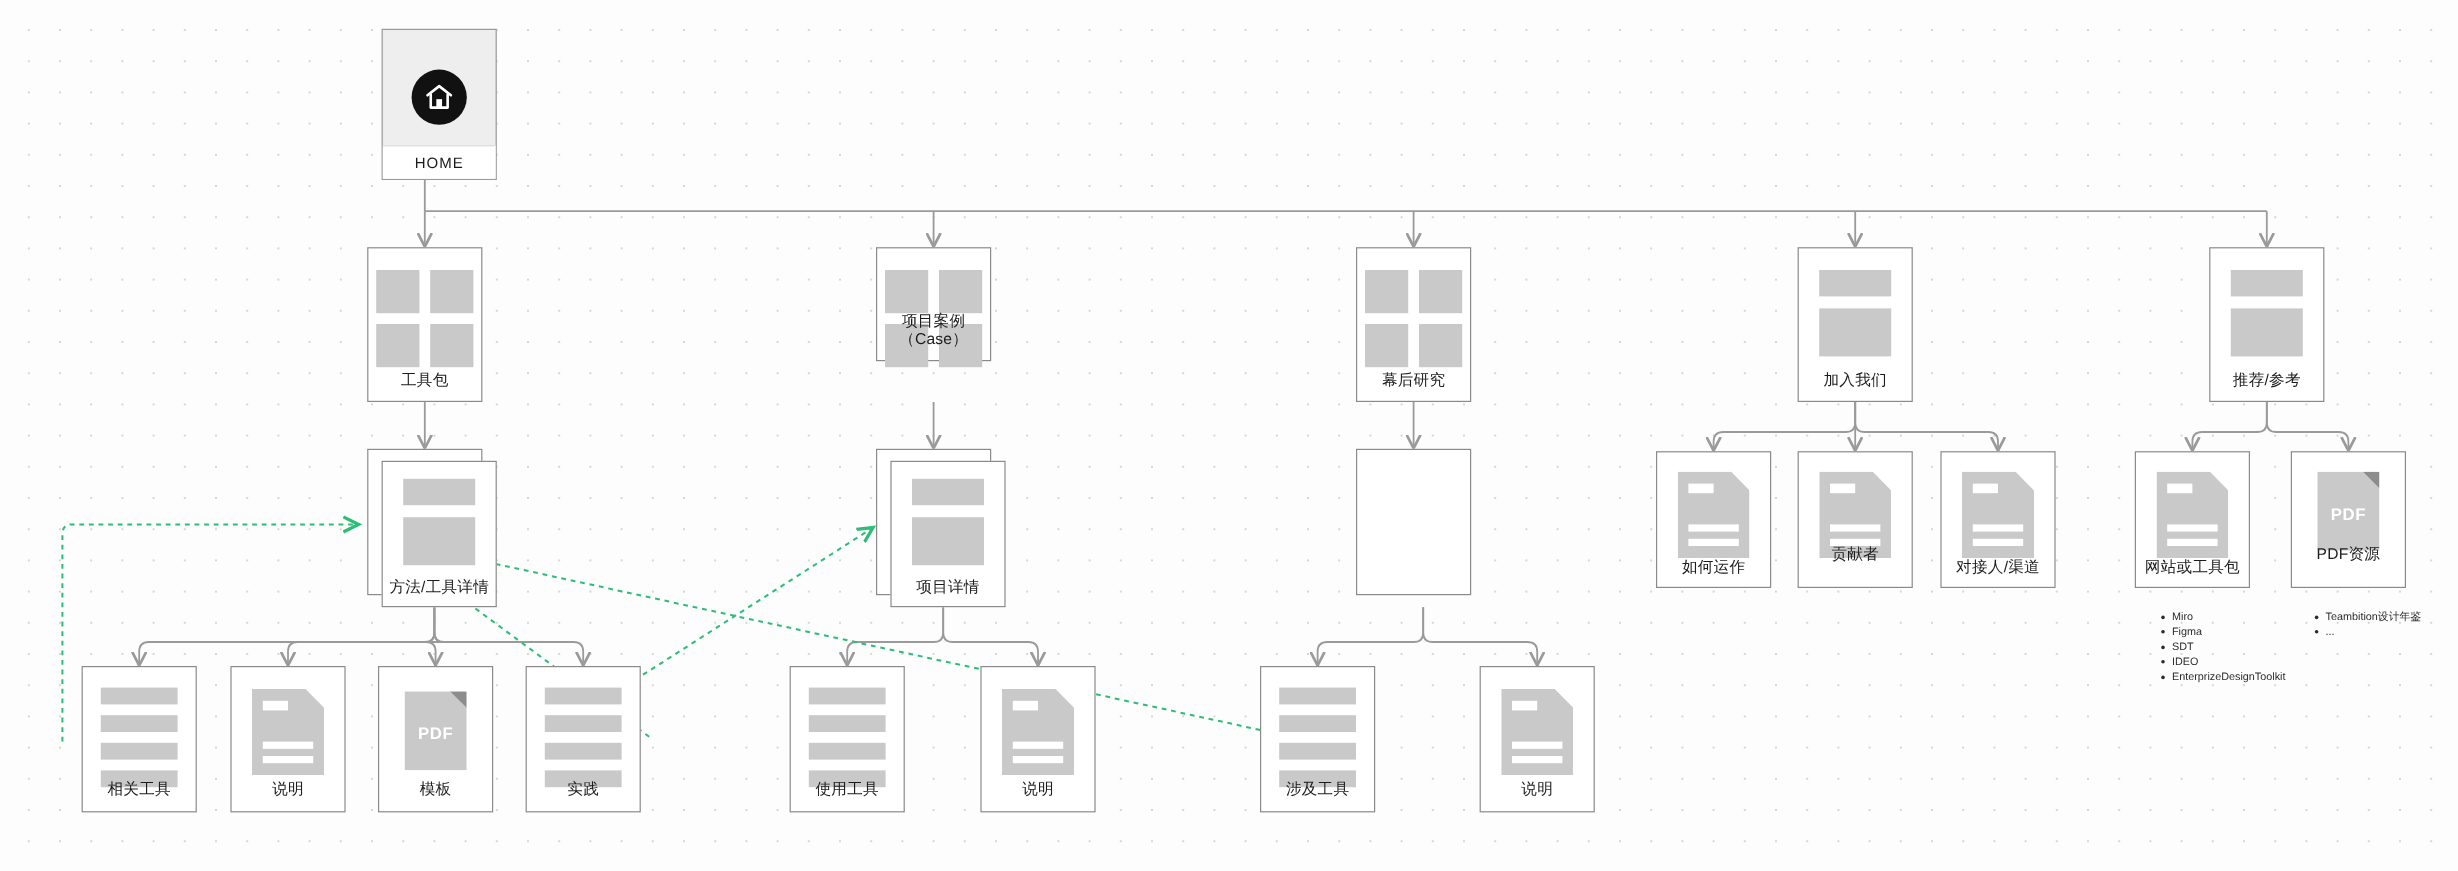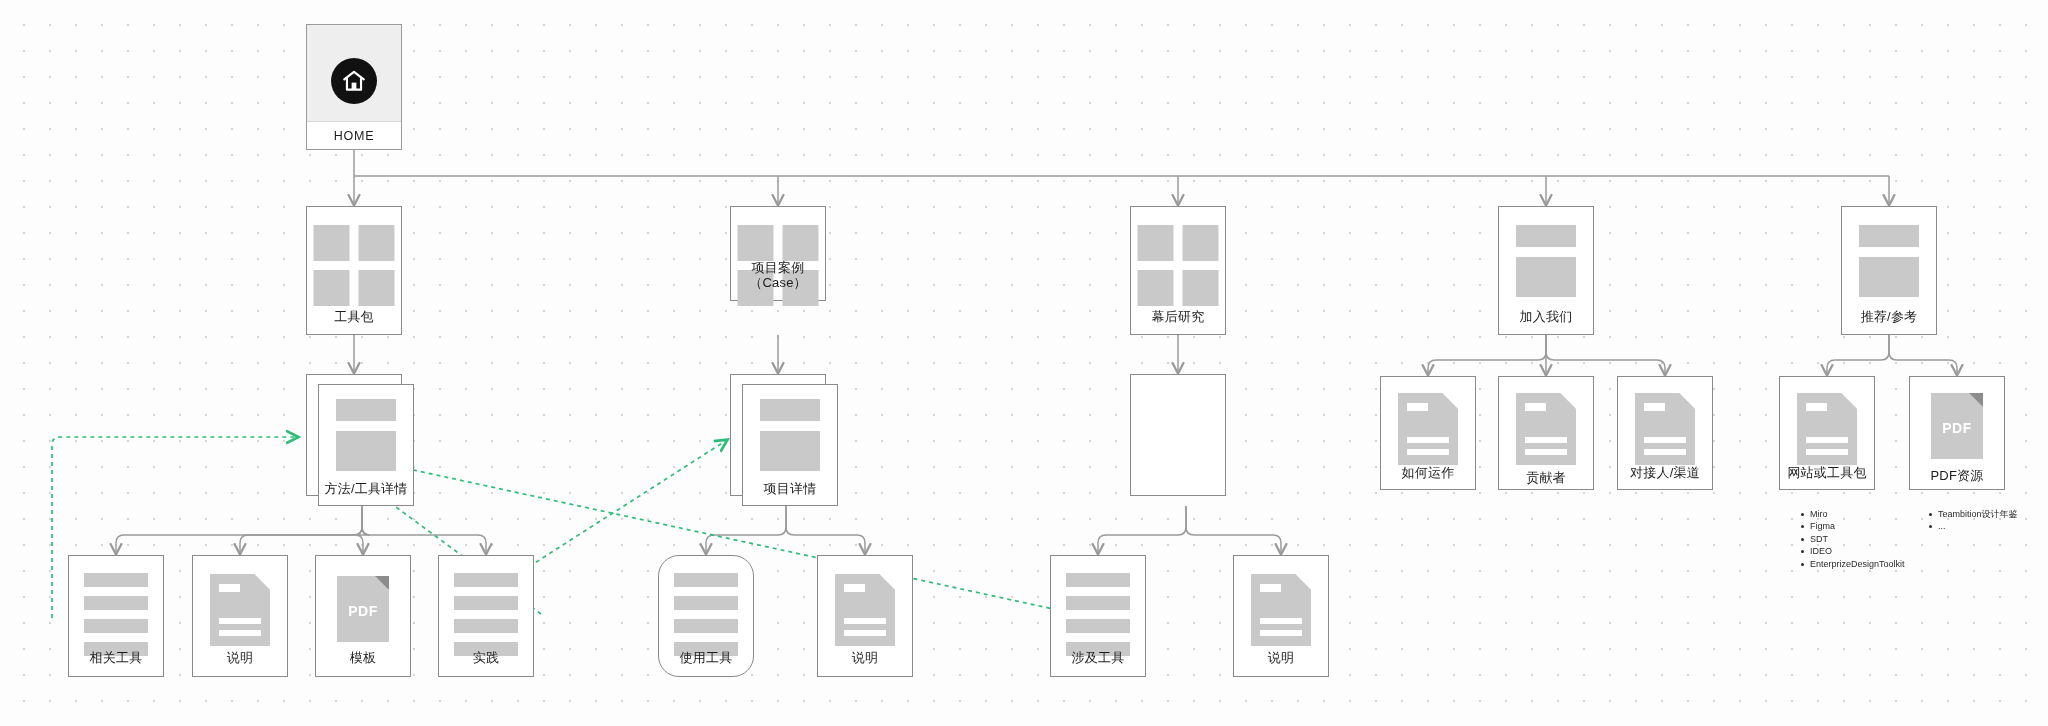--- a/index.html
+++ b/index.html
@@ -22,21 +22,21 @@
   .node{position:absolute;box-sizing:border-box;background:#ffffff;border:1.6px solid #8a8a8a;}
   .node .cap{
     position:absolute;left:0;right:0;bottom:0;
     text-align:center;
     color:#1c1c1c;
     font-size:13px;
     line-height:15px;
     letter-spacing:.2px;
   }
   
-  .home{background:#eeeeee;border-color:#9a9a9a;}
+  .home{background:#eeeeee;border-color:#9a9a9a;margin-left:12px;}
   .home .capbar{
     position:absolute;left:0;right:0;bottom:0;height:27px;background:#ffffff;
     border-top:1px solid #d8d8d8;
     display:flex;align-items:center;justify-content:center;
   }
   .home .capbar span{font-size:12.5px;color:#1b1b1b;letter-spacing:.8px;}
   .homecircle{
     position:absolute;left:50%;top:33px;transform:translateX(-50%);
     width:46px;height:46px;border-radius:50%;background:#111111;
     display:flex;align-items:center;justify-content:center;
@@ -240,21 +240,21 @@
   </div>
   <div class="cap" style="bottom:9px;">如何运作</div>
 </div>
 <div class="node" style="left:1498px;top:376px;width:96px;height:114px;">
   <div class="docg">
     <div class="sheet"></div>
       <div class="l l1"></div>
       <div class="l l2"></div>
       <div class="l l3"></div>
   </div>
-  <div class="cap" style="bottom:4px;">贡献者</div>
+  <div class="cap" style="bottom:19px;font-family:Liberation Mono, monospace;">贡献者</div>
 </div>
 <div class="node" style="left:1617px;top:376px;width:96px;height:114px;">
   <div class="docg">
     <div class="sheet"></div>
       <div class="l l1"></div>
       <div class="l l2"></div>
       <div class="l l3"></div>
   </div>
   <div class="cap" style="bottom:9px;">对接人/渠道</div>
 </div>
@@ -267,21 +267,21 @@
       <div class="l l3"></div>
   </div>
   <div class="cap" style="bottom:9px;">网站或工具包</div>
 </div>
 <div class="node" style="left:1909px;top:376px;width:96px;height:114px;">
   <div class="pdfg">
     <div class="sheet"></div>
       <div class="fold"></div>
     <div class="txt">PDF</div>
   </div>
-  <div class="cap" style="bottom:6px;">PDF资源</div>
+  <div class="cap" style="bottom:20px;">PDF资源</div>
 </div>
 
 <div class="bullets" style="left:1797px;top:508px;">
   <ul>
     <li>Miro</li>
     <li>Figma</li>
     <li>SDT</li>
     <li>IDEO</li>
     <li>EnterprizeDesignToolkit</li>
   </ul>
@@ -322,21 +322,21 @@
 <div class="node" style="left:438px;top:555px;width:96px;height:122px;text-decoration:underline;">
   <div class="bars4">
       <i></i>
       <i></i>
       <i></i>
       <i></i>
     </div>
   <div class="cap" style="bottom:11px;">实践</div>
 </div>
 
-<div class="node" style="left:658px;top:555px;width:96px;height:122px;border-radius:21px;">
+<div class="node" style="left:658px;top:555px;width:96px;height:122px;">
   <div class="bars4">
       <i></i>
       <i></i>
       <i></i>
       <i></i>
     </div>
   <div class="cap" style="bottom:11px;">使用工具</div>
 </div>
 <div class="node" style="left:817px;top:555px;width:96px;height:122px;">
   <div class="docg" style="top:18px;">

